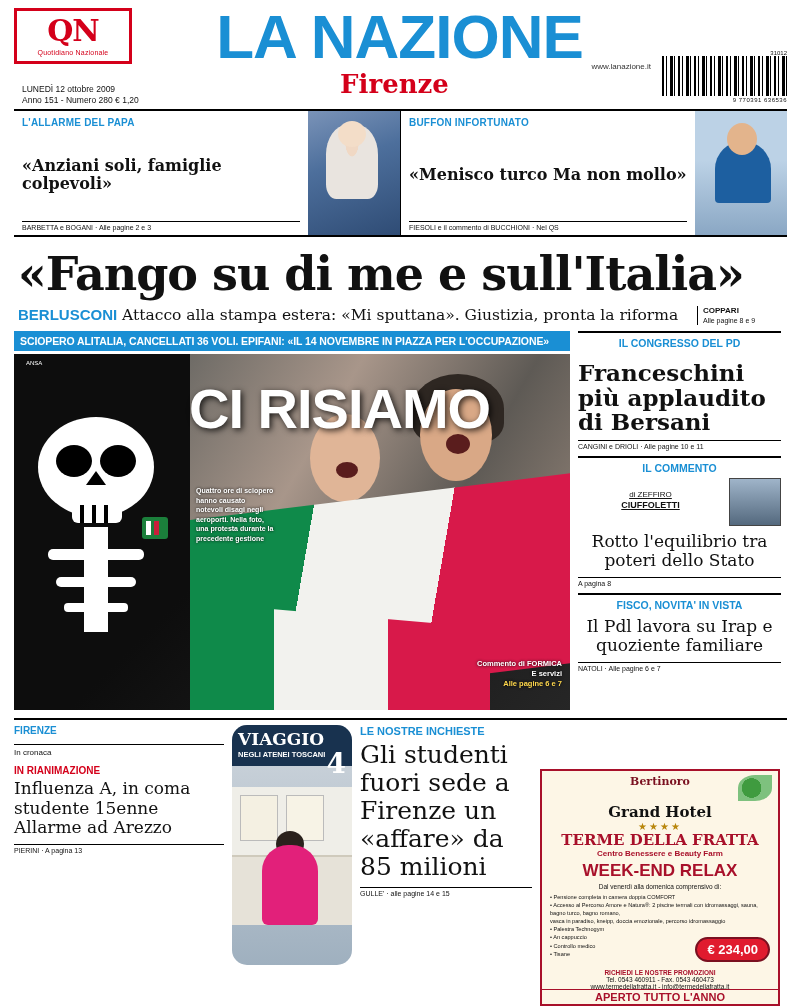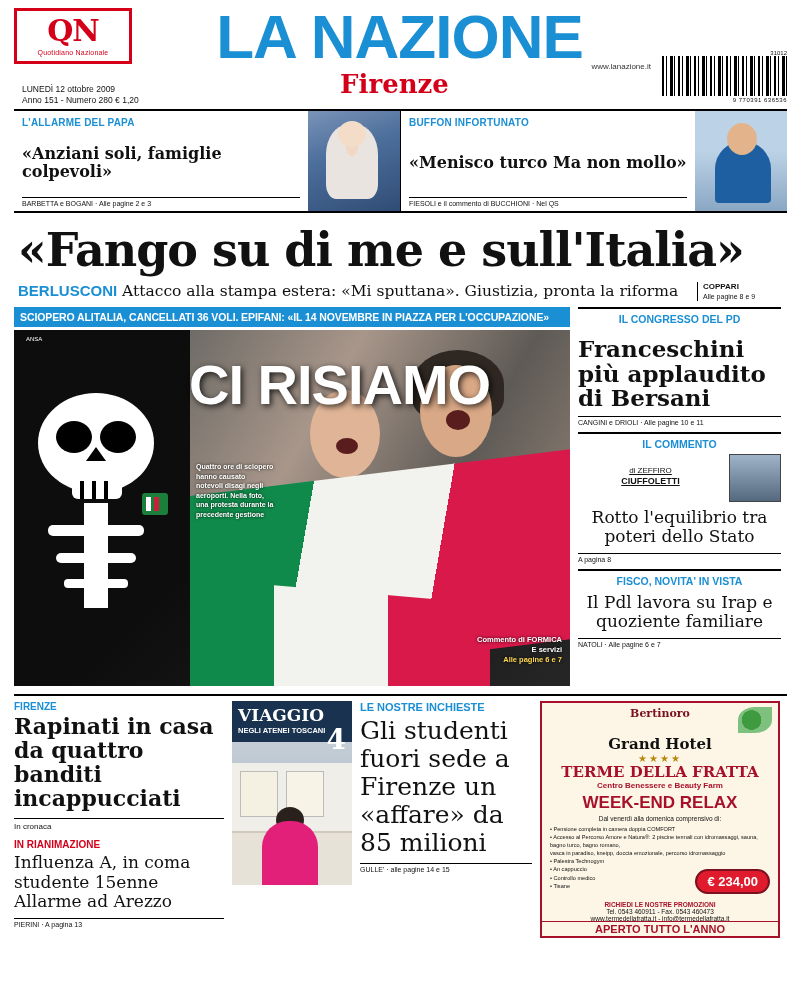--- a/index.html
+++ b/index.html
@@ -46,21 +46,21 @@
   }
   .barcode-num { font-size: 6px; letter-spacing: .5px; margin-top: 1px; }
   .bc-top { font-size: 6px; text-align: right; }
   .website { position: absolute; right: 6px; bottom: 28px; font-size: 8px; color: #333; }
 
   .dateline { position: absolute; left: 22px; top: 84px; font-size: 8.5px; line-height: 1.35; color: #111; }
   .dateline .d1 { }
   .dateline .d2 { }
 
   
-  .topstrip { display: flex; gap: 0; margin-top: 6px; height: 104px; border-top: 2px solid #000; border-bottom: 2px solid #000; }
+  .topstrip { display: flex; gap: 0; margin-top: 6px; height: 128px; border-top: 2px solid #000; border-bottom: 2px solid #000; }
   .tbox { display: flex; flex: 1; border-right: 1px solid #000; }
   .tbox:last-child { border-right: none; }
   .tbox-txt { padding: 6px 8px 4px 8px; display: flex; flex-direction: column; justify-content: space-between; flex: 1; }
   .tbox-kicker { color: #1a8fd4; font-weight: bold; font-size: 10px; letter-spacing: .2px; }
   .tbox-head { font-family: "DejaVu Serif", serif; font-size: 16px; font-weight: bold; line-height: 1.08; }
   .tbox-foot { font-size: 7px; border-top: 1px solid #000; padding-top: 2px; }
   .tbox-img { width: 92px; position: relative; overflow: hidden; }
 
   
   .img-pope { background: linear-gradient(160deg,#7a93b8 0%, #4d6f9c 40%, #2f4c75 100%); }
@@ -173,29 +173,29 @@
     font-family: "DejaVu Serif", serif; font-size: 17px; line-height: 1.15;
     margin-top: 6px; text-align:center;
   }
   .rbox-ref { font-size: 7px; border-top: 1px solid #000; margin-top: 6px; padding-top: 2px; }
 
   
   .bottom { display: flex; gap: 8px; margin-top: 8px; border-top: 2px solid #000; padding-top: 5px; }
   .b-col1 { width: 210px; }
   .b-col2 { width: 120px; }
   .b-col3 { width: 172px; }
-  .b-col4 { width: 240px; }
+  .b-col4 { width: 240px; margin-top: 44px; }
 
   .b-kicker { color: #1a8fd4; font-weight: bold; font-size: 10px; }
   .b-head { font-family: "DejaVu Serif", serif; font-weight: bold; font-size: 22px; line-height: 1.08; margin-top: 3px; }
   .b-note { font-size: 8px; border-top: 1px solid #000; margin-top: 8px; padding-top: 3px; }
   .b-kicker-red { color: #d4001a; font-weight: bold; font-size: 10px; }
   .b-head2 { font-family: "DejaVu Serif", serif; font-size: 17px; line-height: 1.15; margin-top: 3px; }
 
-  .viaggio-box { position: relative; height: 184px; background: linear-gradient(#cfd6dd,#9fb0bf); overflow:hidden; }
+  .viaggio-box { position: relative; height: 240px; background: linear-gradient(#cfd6dd,#9fb0bf); overflow:hidden;border-radius:15px; }
   .viaggio-label {
     position:absolute; left:0; top:0; width:100%; background:#18324f; color:#fff;
     padding:6px 6px 6px 6px;
   }
   .viaggio-label .vl1 { font-family:"DejaVu Serif", serif; font-weight:bold; font-size:17px; line-height:1; }
   .viaggio-label .vl2 { font-size:7.5px; font-weight:bold; line-height:1.25; margin-top:2px; }
   .viaggio-num {
     position:absolute; right:6px; top:22px; font-size:28px; font-weight:bold; color:#fff;
     font-family:"DejaVu Serif", serif;
   }
@@ -372,21 +372,20 @@
         <div class="rbox-ref">NATOLI · Alle pagine 6 e 7</div>
       </div>
 
     </div>
   </div>
 
   <div class="bottom">
 
     <div class="b-col1">
       <div class="b-kicker">FIRENZE</div>
-      <div class="b-head">Rapinati in casa da quattro banditi incappucciati</div>
       <div class="b-note">In cronaca</div>
       <div class="b-kicker-red" style="margin-top:8px;">IN RIANIMAZIONE</div>
       <div class="b-head2">Influenza A, in coma studente 15enne Allarme ad Arezzo</div>
       <div class="b-foot-last">PIERINI · A pagina 13</div>
     </div>
 
     <div class="b-col2">
       <div class="viaggio-box">
         <div class="viaggio-label">
           <div class="vl1">VIAGGIO</div>

